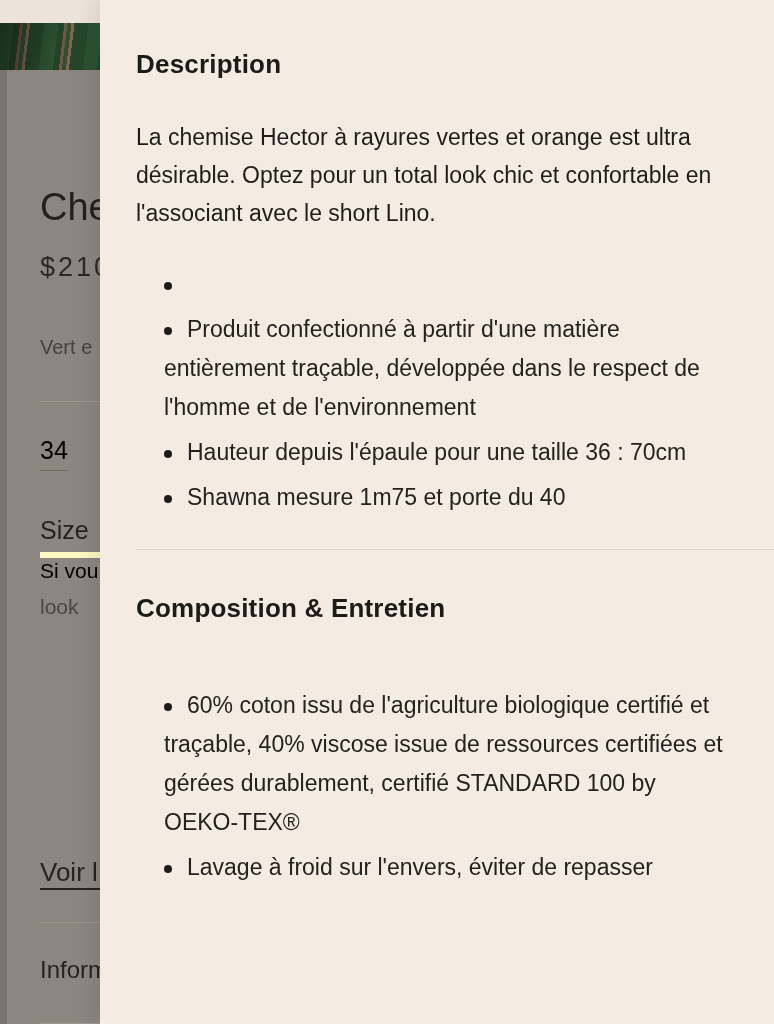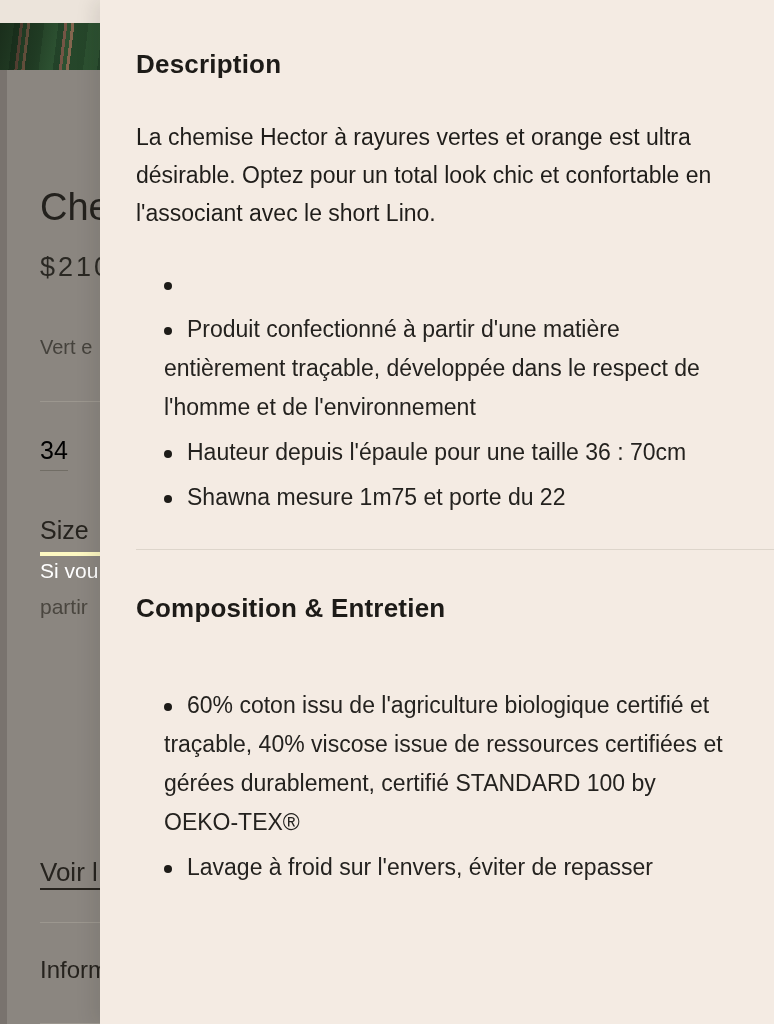--- a/index.html
+++ b/index.html
@@ -52,22 +52,22 @@
   .bg-title    { top: 116px; left: 40px; font-size: 38px; color: #23211d; }
   .bg-price    { top: 182px; left: 40px; font-size: 27px; letter-spacing: 3px; color: #2a2823; }
   .bg-color    { top: 266px; left: 40px; font-size: 20px; color: #45423c; }
   .bg-rule     { position: absolute; left: 40px; width: 70px; border-top: 1px solid #9c978f; }
   .bg-rule-1   { top: 331px; }
   .bg-rule-2   { top: 852px; }
   .bg-rule-3   { top: 953px; }
   .bg-size     { top: 366px; left: 40px; font-size: 25px; color: #000000;
                  padding-bottom: 5px; border-bottom: 1.5px solid #716d65; }
   .bg-sizeguide{ top: 446px; left: 40px; font-size: 25px; color: #26231e;
-                 width: 70px; padding-bottom: 7px; border-bottom: 4px solid #fef9c3; }
-  .bg-note1    { top: 489px; left: 40px; font-size: 21px; color: #ffffff; }
+                 width: 70px; padding-bottom: 7px; border-bottom: 6px solid #fef9c3; }
+  .bg-note1    { top: 489px; left: 40px; font-size: 21px; color: #000000; }
   .bg-note2    { top: 525px; left: 40px; font-size: 21px; color: #4a463f; }
   .bg-voir     { top: 787px; left: 40px; font-size: 26px; color: #26231e;
                  width: 72px; padding-bottom: 0; border-bottom: 2px solid #26231e; }
   .bg-inform   { top: 886px; left: 40px; font-size: 24px; color: #26231e; }
 
   
   .drawer {
     position: absolute;
     left: 100px; top: 0;
     width: 762px; height: 1024px;
@@ -145,21 +145,21 @@
   <div class="bg-topbar"></div>
   <div class="bg-photo"></div>
   <div class="bg-dim">
     <div class="bg-item bg-title">Che</div>
     <div class="bg-item bg-price">$210</div>
     <div class="bg-item bg-color">Vert e</div>
     <div class="bg-rule bg-rule-1"></div>
     <div class="bg-item bg-size">34</div>
     <div class="bg-item bg-sizeguide">Size</div>
     <div class="bg-item bg-note1">Si vou</div>
-    <div class="bg-item bg-note2">partir</div>
+    <div class="bg-item bg-note2">look</div>
     <div class="bg-item bg-voir">Voir l</div>
     <div class="bg-rule bg-rule-2"></div>
     <div class="bg-item bg-inform">Inform</div>
     <div class="bg-rule bg-rule-3"></div>
 
   </div>
 </div>
 
 <aside class="drawer">
   <div class="drawer-inner">
@@ -170,21 +170,21 @@
         <span class="minus-bar"></span>
       </button>
     </div>
 
     <p class="section-paragraph">La chemise Hector à rayures vertes et orange est ultra désirable. Optez pour un total look chic et confortable en l'associant avec le short Lino.</p>
 
     <ul class="bullets">
       <li><span class="dot"></span></li>
       <li><span class="dot"></span><span>Produit confectionné à partir d'une matière entièrement traçable, développée dans le respect de l'homme et de l'environnement</span></li>
       <li><span class="dot"></span><span>Hauteur depuis l'épaule pour une taille 36 : 70cm</span></li>
-      <li><span class="dot"></span><span>Shawna mesure 1m75 et porte du 22</span></li>
+      <li><span class="dot"></span><span>Shawna mesure 1m75 et porte du 40</span></li>
     </ul>
 
     <hr class="section-divider">
 
     <div class="section-header header-2">
       <h2 class="section-title">Composition &amp; Entretien</h2>
       <button class="collapse-btn">
         <span class="minus-bar"></span>
       </button>
     </div>

